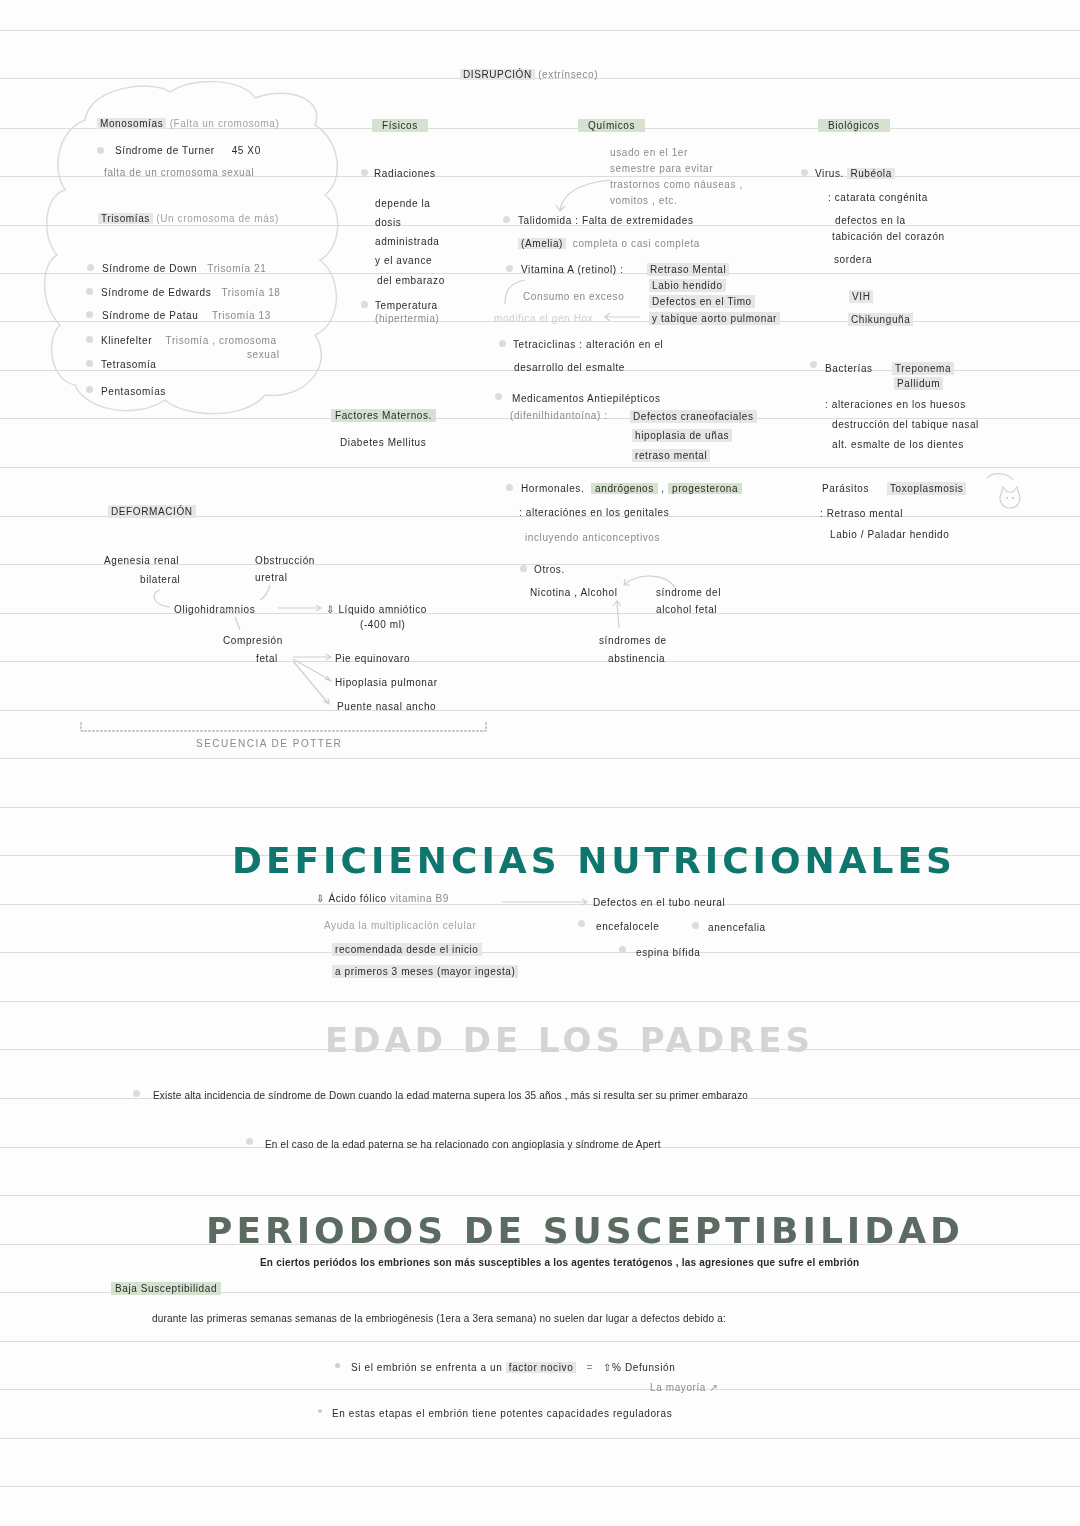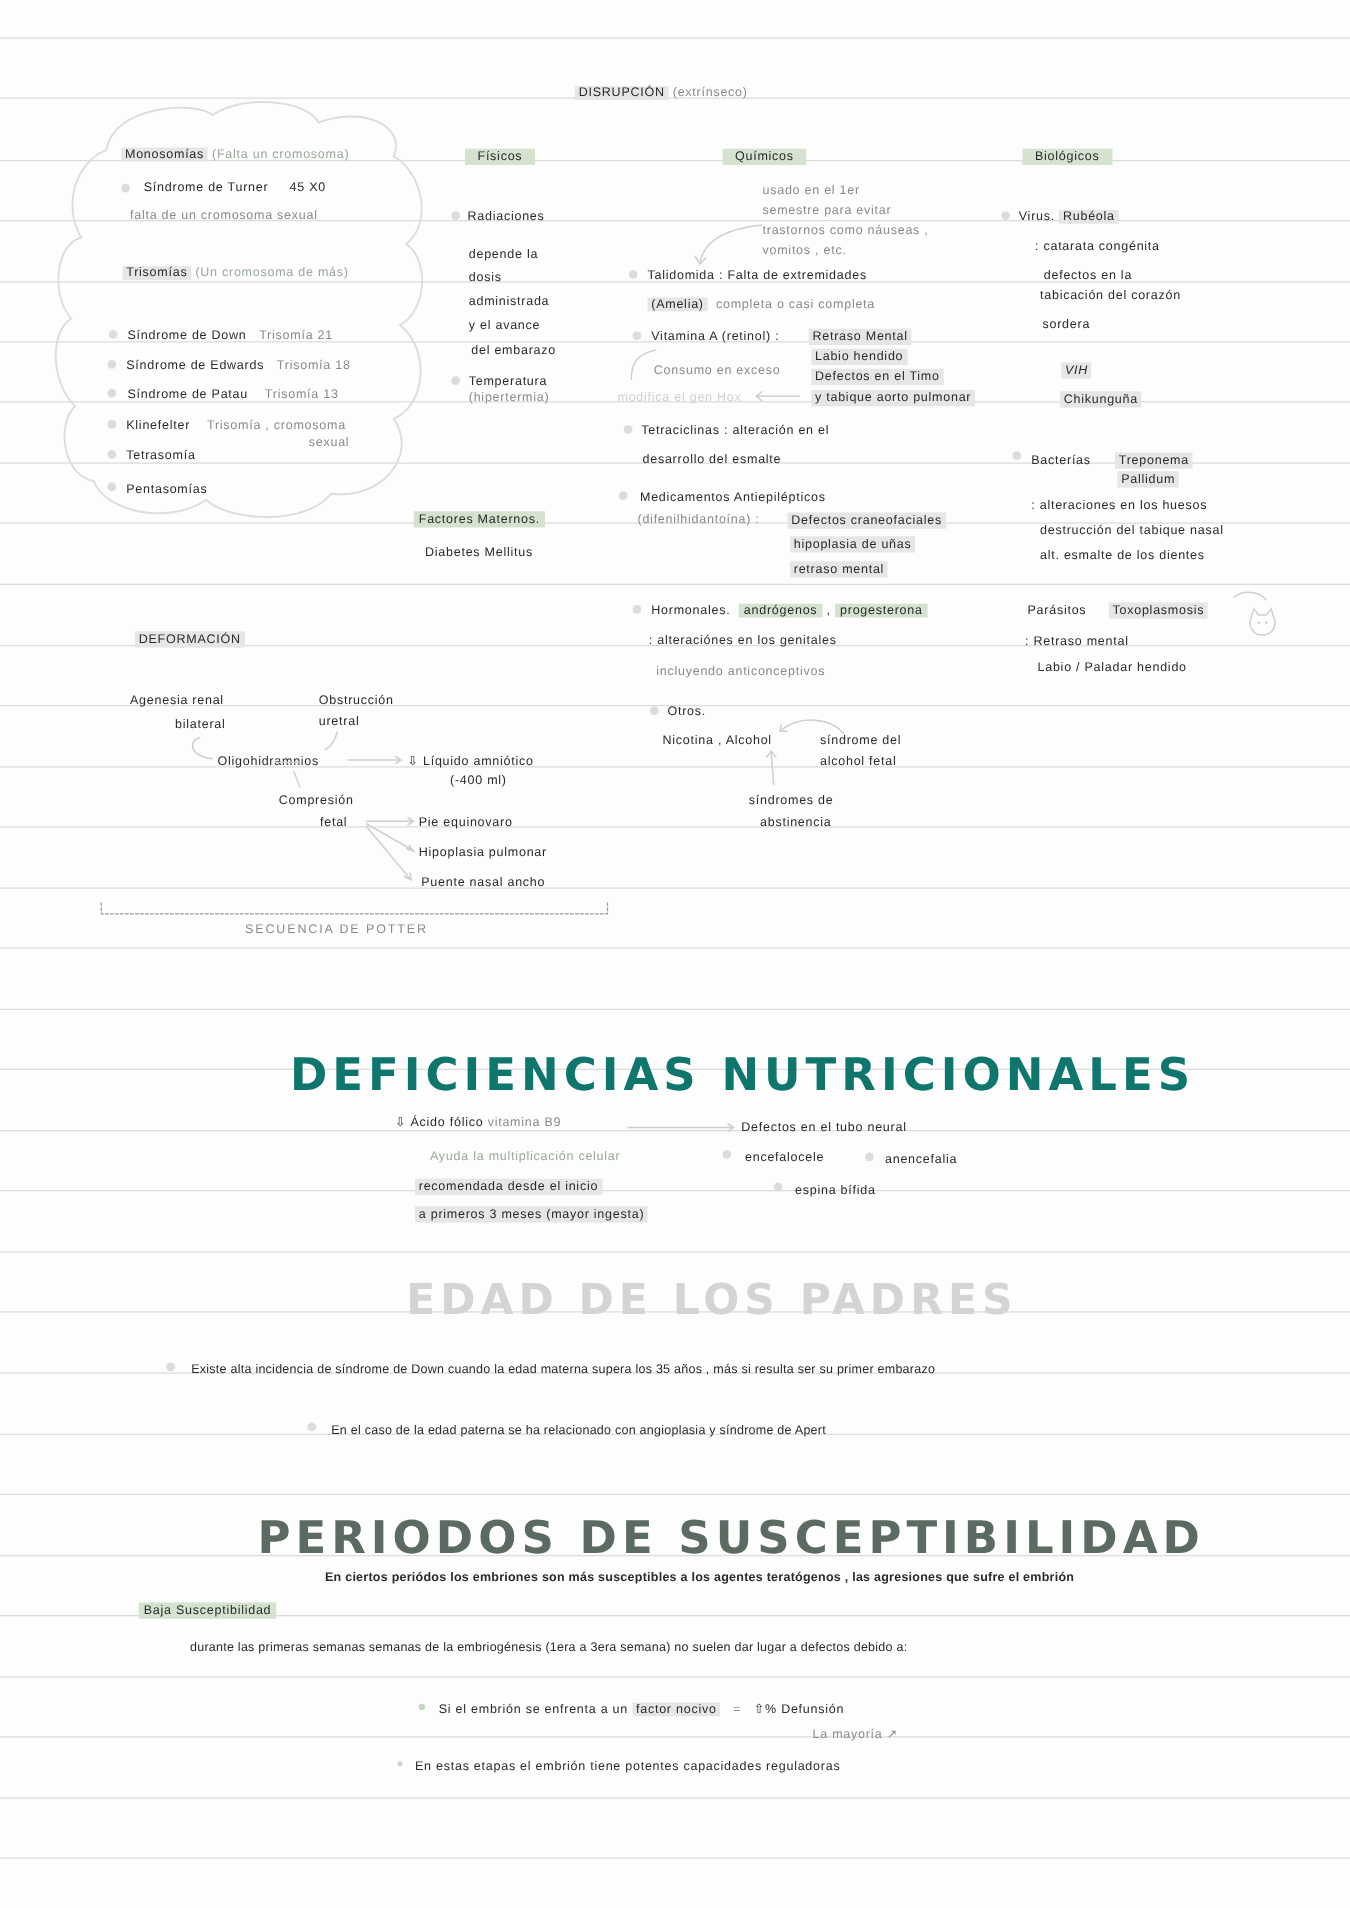--- a/index.html
+++ b/index.html
@@ -159,21 +159,21 @@
     <path d="M7,28 L5,2 M1,6 L5,1 L9,6" fill="none" stroke="#cfcfcf" stroke-width="1.2"></path>
   </svg>
 
 <div class="t hlg" style="left:818px;top:119px;padding:0 10px;">Biológicos</div>
 <div class="dot" style="left:801px;top:169px"></div>
 <div class="t" style="left:815px;top:167px;"><span>Virus.</span> <span class="hl">Rubéola</span></div>
 <div class="t" style="left:828px;top:191px;">: catarata congénita</div>
 <div class="t" style="left:835px;top:214px;">defectos en la</div>
 <div class="t" style="left:832px;top:230px;">tabicación del corazón</div>
 <div class="t" style="left:834px;top:253px;">sordera</div>
-<div class="t hl" style="left:849px;top:290px;font-style:italic;">VIH</div>
+<div class="t hl" style="left:849px;top:290px;">VIH</div>
 <div class="t hl" style="left:848px;top:313px;">Chikunguña</div>
 
 <div class="dot" style="left:810px;top:361px"></div>
 <div class="t" style="left:825px;top:362px;">Bacterías</div>
 <div class="t hl" style="left:892px;top:362px;">Treponema</div>
 <div class="t hl" style="left:894px;top:377px;">Pallidum</div>
 <div class="t" style="left:825px;top:398px;">: alteraciones en los huesos</div>
 <div class="t" style="left:832px;top:418px;">destrucción del tabique nasal</div>
 <div class="t" style="left:832px;top:438px;">alt. esmalte de los dientes</div>
 <div class="t" style="left:822px;top:482px;">Parásitos</div>
@@ -214,21 +214,21 @@
     <path d="M1,0 L1,9 L406,9 L406,0" fill="none" stroke="#9a9a9a" stroke-width="1" stroke-dasharray="3,1"></path>
   </svg>
 <div class="t lg" style="left:196px;top:737px;letter-spacing:1.5px;">SECUENCIA DE POTTER</div>
 
 <div class="big" style="left:232px;top:824px;font-size:36px;color:#0f766e;margin-top:16px;">DEFICIENCIAS NUTRICIONALES</div>
 <div class="t" style="left:316px;top:892px;"><span>⇩</span> <span>Ácido fólico</span> <span class="lg">vitamina B9</span></div>
 <svg width="90" height="10" style="left:500px;top:897px">
     <path d="M2,5 L86,5 M82,2 L87,5 L82,8" fill="none" stroke="#cfcfcf" stroke-width="1.2"></path>
   </svg>
 <div class="t" style="left:593px;top:896px;">Defectos en el tubo neural</div>
-<div class="t g" style="left:344px;top:919px;">Ayuda la multiplicación celular</div>
+<div class="t g" style="left:324px;top:919px;">Ayuda la multiplicación celular</div>
 <div class="t hl" style="left:332px;top:943px;">recomendada desde el inicio</div>
 <div class="t hl" style="left:332px;top:965px;">a primeros 3 meses (mayor ingesta)</div>
 <div class="dot" style="left:578px;top:920px"></div>
 <div class="t" style="left:596px;top:920px;">encefalocele</div>
 <div class="dot" style="left:692px;top:922px"></div>
 <div class="t" style="left:708px;top:921px;">anencefalia</div>
 <div class="dot" style="left:619px;top:946px"></div>
 <div class="t" style="left:636px;top:946px;">espina bífida</div>
 
 <div class="big" style="left:325px;top:1020px;font-size:34px;color:#d2d5d2;">EDAD DE LOS PADRES</div>

